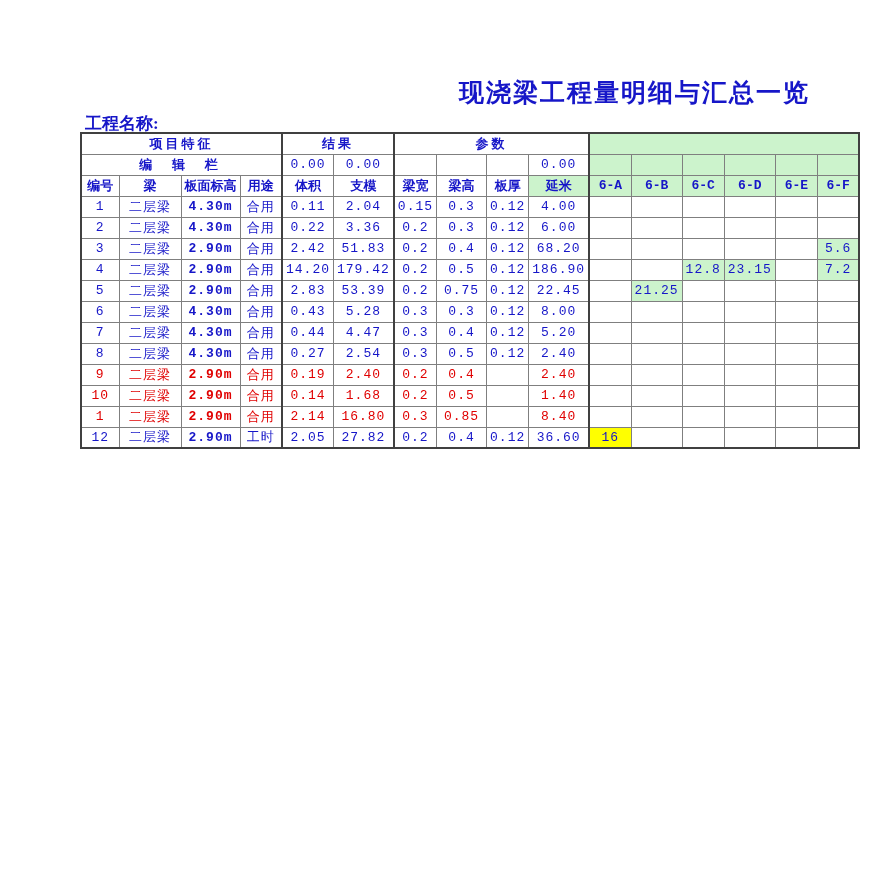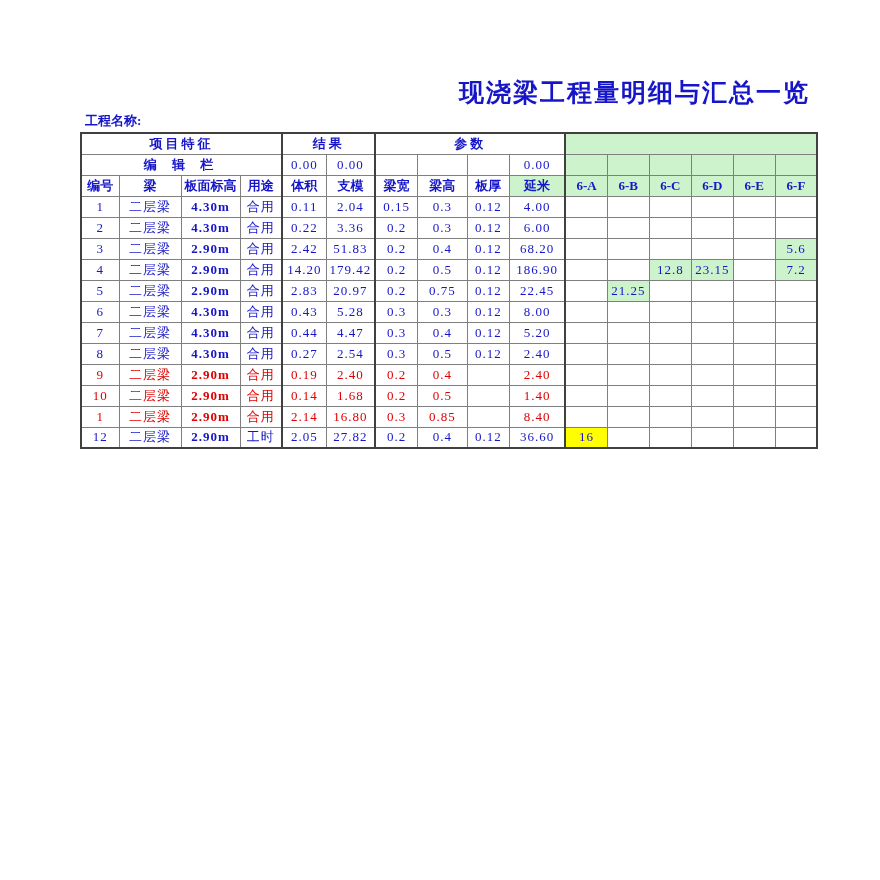--- a/index.html
+++ b/index.html
@@ -33,35 +33,35 @@
     font-family: "Liberation Serif", "DejaVu Serif", serif;
     white-space: nowrap;
   }
 
   
   .project-label {
     position: absolute;
     left: 85px;
     top: 112px;
     color: #1616c8;
-    font-size: 13px;
+    font-size: 17px;
     font-weight: bold;
     white-space: nowrap;
   }
 
   
   .table-wrap {
     position: absolute;
     left: 80px;
     top: 132px;
   }
   table.grid {
     border-collapse: collapse;
     table-layout: fixed;
-    font-family: Liberation Serif, serif;
+    font-family: Liberation Mono, monospace;
   }
   table.grid td {
     border: 1px solid #7f7f7f;
     color: #1616c8;
     font-size: 13px;
     height: 21px;
     padding: 0 3px;
     text-align: center;
     vertical-align: middle;
     overflow: hidden;
@@ -250,21 +250,21 @@
             <td class="num green-bg small">23.15</td>
             <td class="num"></td>
             <td class="num br green-bg">7.2</td>
           </tr>
           <tr>
             <td class="num-c bl">5</td>
             <td class="num-c">二层梁</td>
             <td class="num-c bold">2.90m</td>
             <td class="num-c">合用</td>
             <td class="num bl">2.83</td>
-            <td class="num small">20.97</td>
+            <td class="num small">53.39</td>
             <td class="num bl">0.2</td>
             <td class="num">0.75</td>
             <td class="num">0.12</td>
             <td class="num">22.45</td>
             <td class="num bl"></td>
             <td class="num green-bg small">21.25</td>
             <td class="num"></td>
             <td class="num"></td>
             <td class="num"></td>
             <td class="num br"></td>

